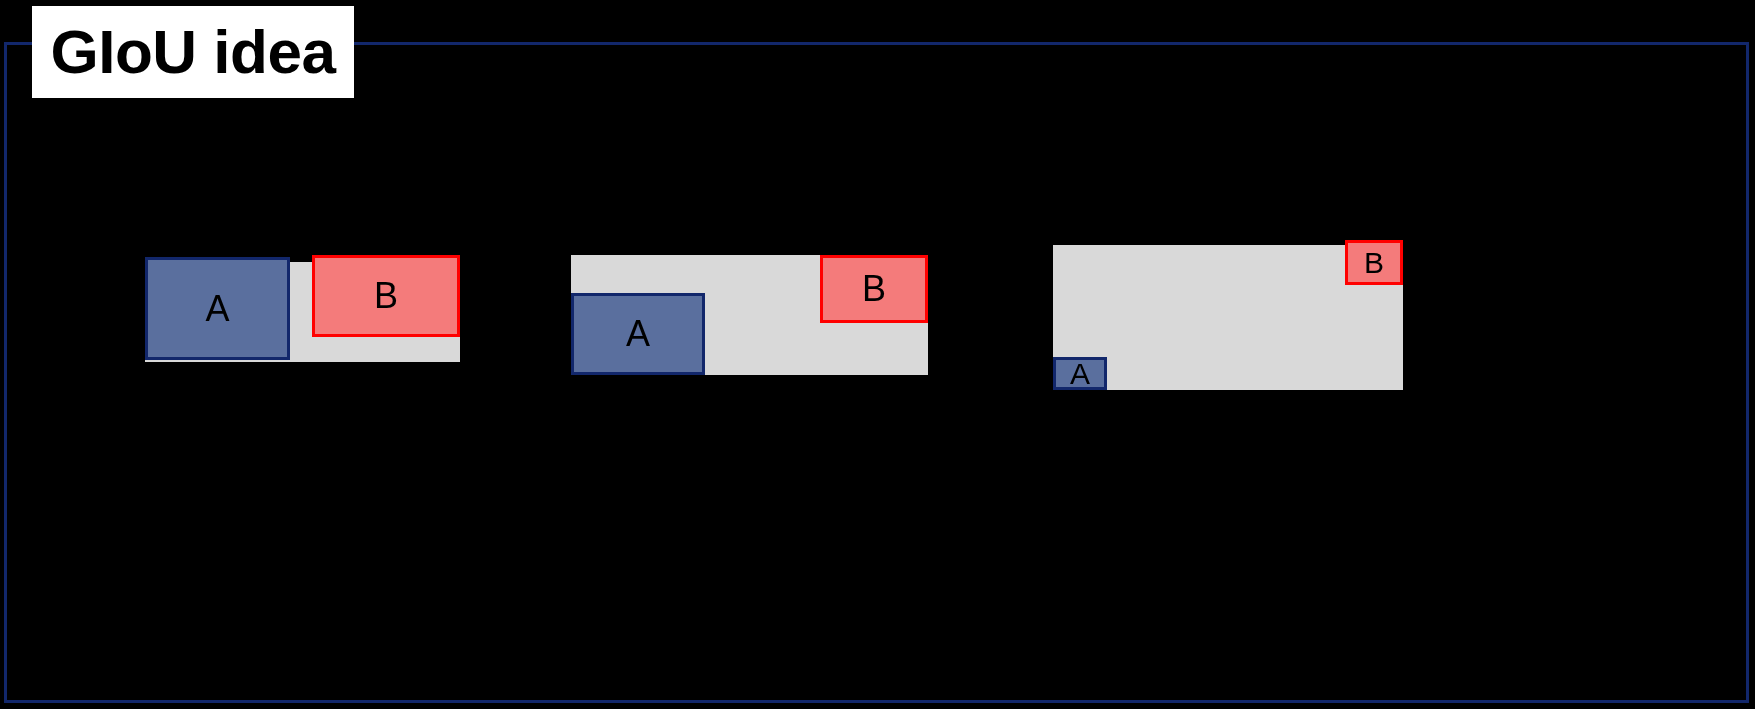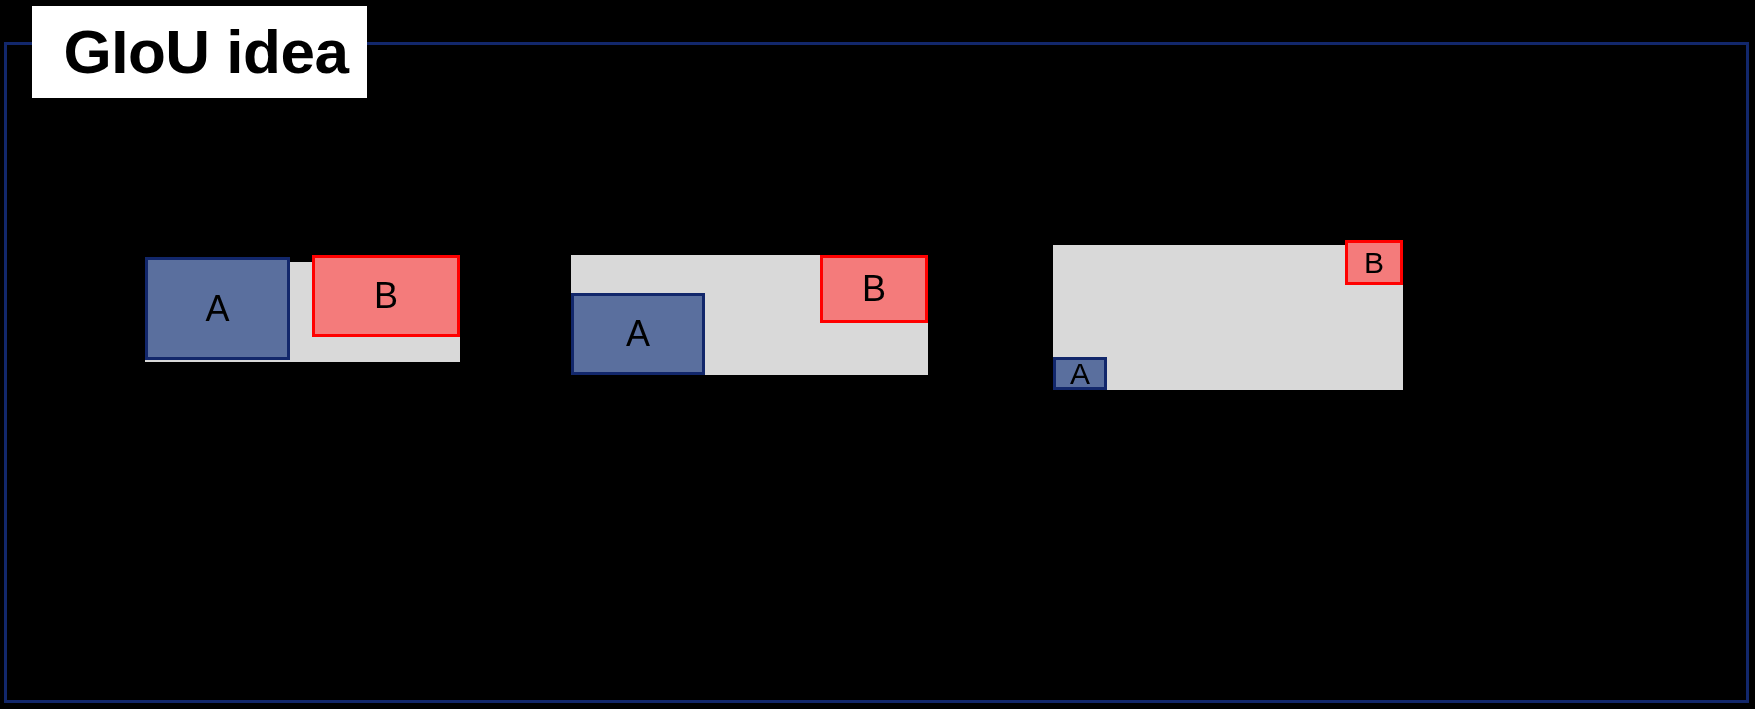--- a/index.html
+++ b/index.html
@@ -33,21 +33,20 @@
     position: absolute;
     left: 32px;
     top: 6px;
     width: 322px;
     height: 92px;
     background: #ffffff;
     display: flex;
     align-items: center;
     justify-content: center;
     z-index: 5;
-    padding-left: 13px;
   }
   #title-text {
     color: #000000;
     font-size: 62px;
     font-weight: bold;
     letter-spacing: -0.5px;
     line-height: 1;
     white-space: nowrap;
   }
   .group {

